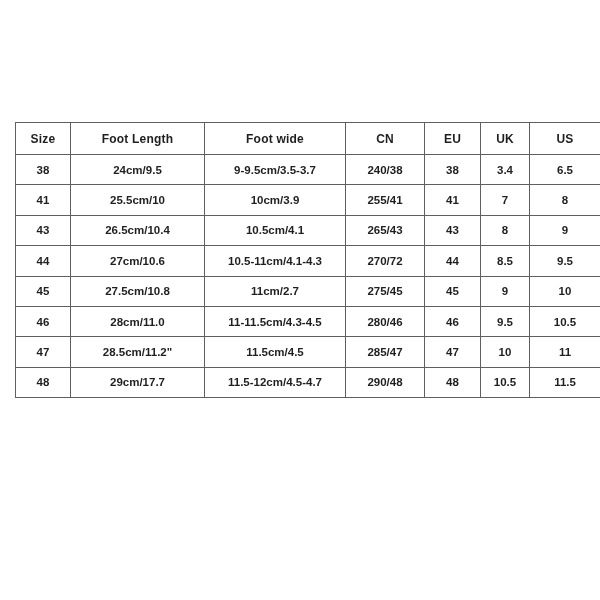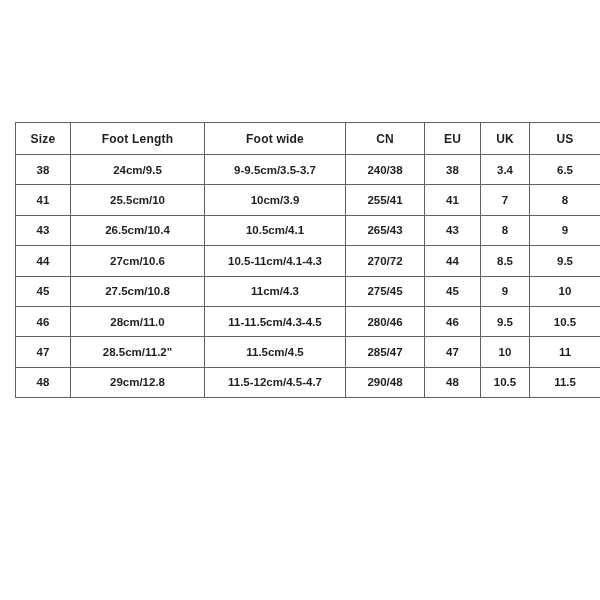--- a/index.html
+++ b/index.html
@@ -112,21 +112,21 @@
           <td>27cm/10.6</td>
           <td>10.5-11cm/4.1-4.3</td>
           <td>270/72</td>
           <td>44</td>
           <td>8.5</td>
           <td>9.5</td>
         </tr>
         <tr>
           <td>45</td>
           <td>27.5cm/10.8</td>
-          <td>11cm/4.3</td>
+          <td>11cm/2.7</td>
           <td>275/45</td>
           <td>45</td>
           <td>9</td>
           <td>10</td>
         </tr>
         <tr>
           <td>46</td>
           <td>28cm/11.0</td>
           <td>11-11.5cm/4.3-4.5</td>
           <td>280/46</td>
@@ -138,21 +138,21 @@
           <td>47</td>
           <td>28.5cm/11.2"</td>
           <td>11.5cm/4.5</td>
           <td>285/47</td>
           <td>47</td>
           <td>10</td>
           <td>11</td>
         </tr>
         <tr>
           <td>48</td>
-          <td>29cm/12.8</td>
+          <td>29cm/17.7</td>
           <td>11.5-12cm/4.5-4.7</td>
           <td>290/48</td>
           <td>48</td>
           <td>10.5</td>
           <td>11.5</td>
         </tr>
       </tbody>
   </table>
 </div>
 

